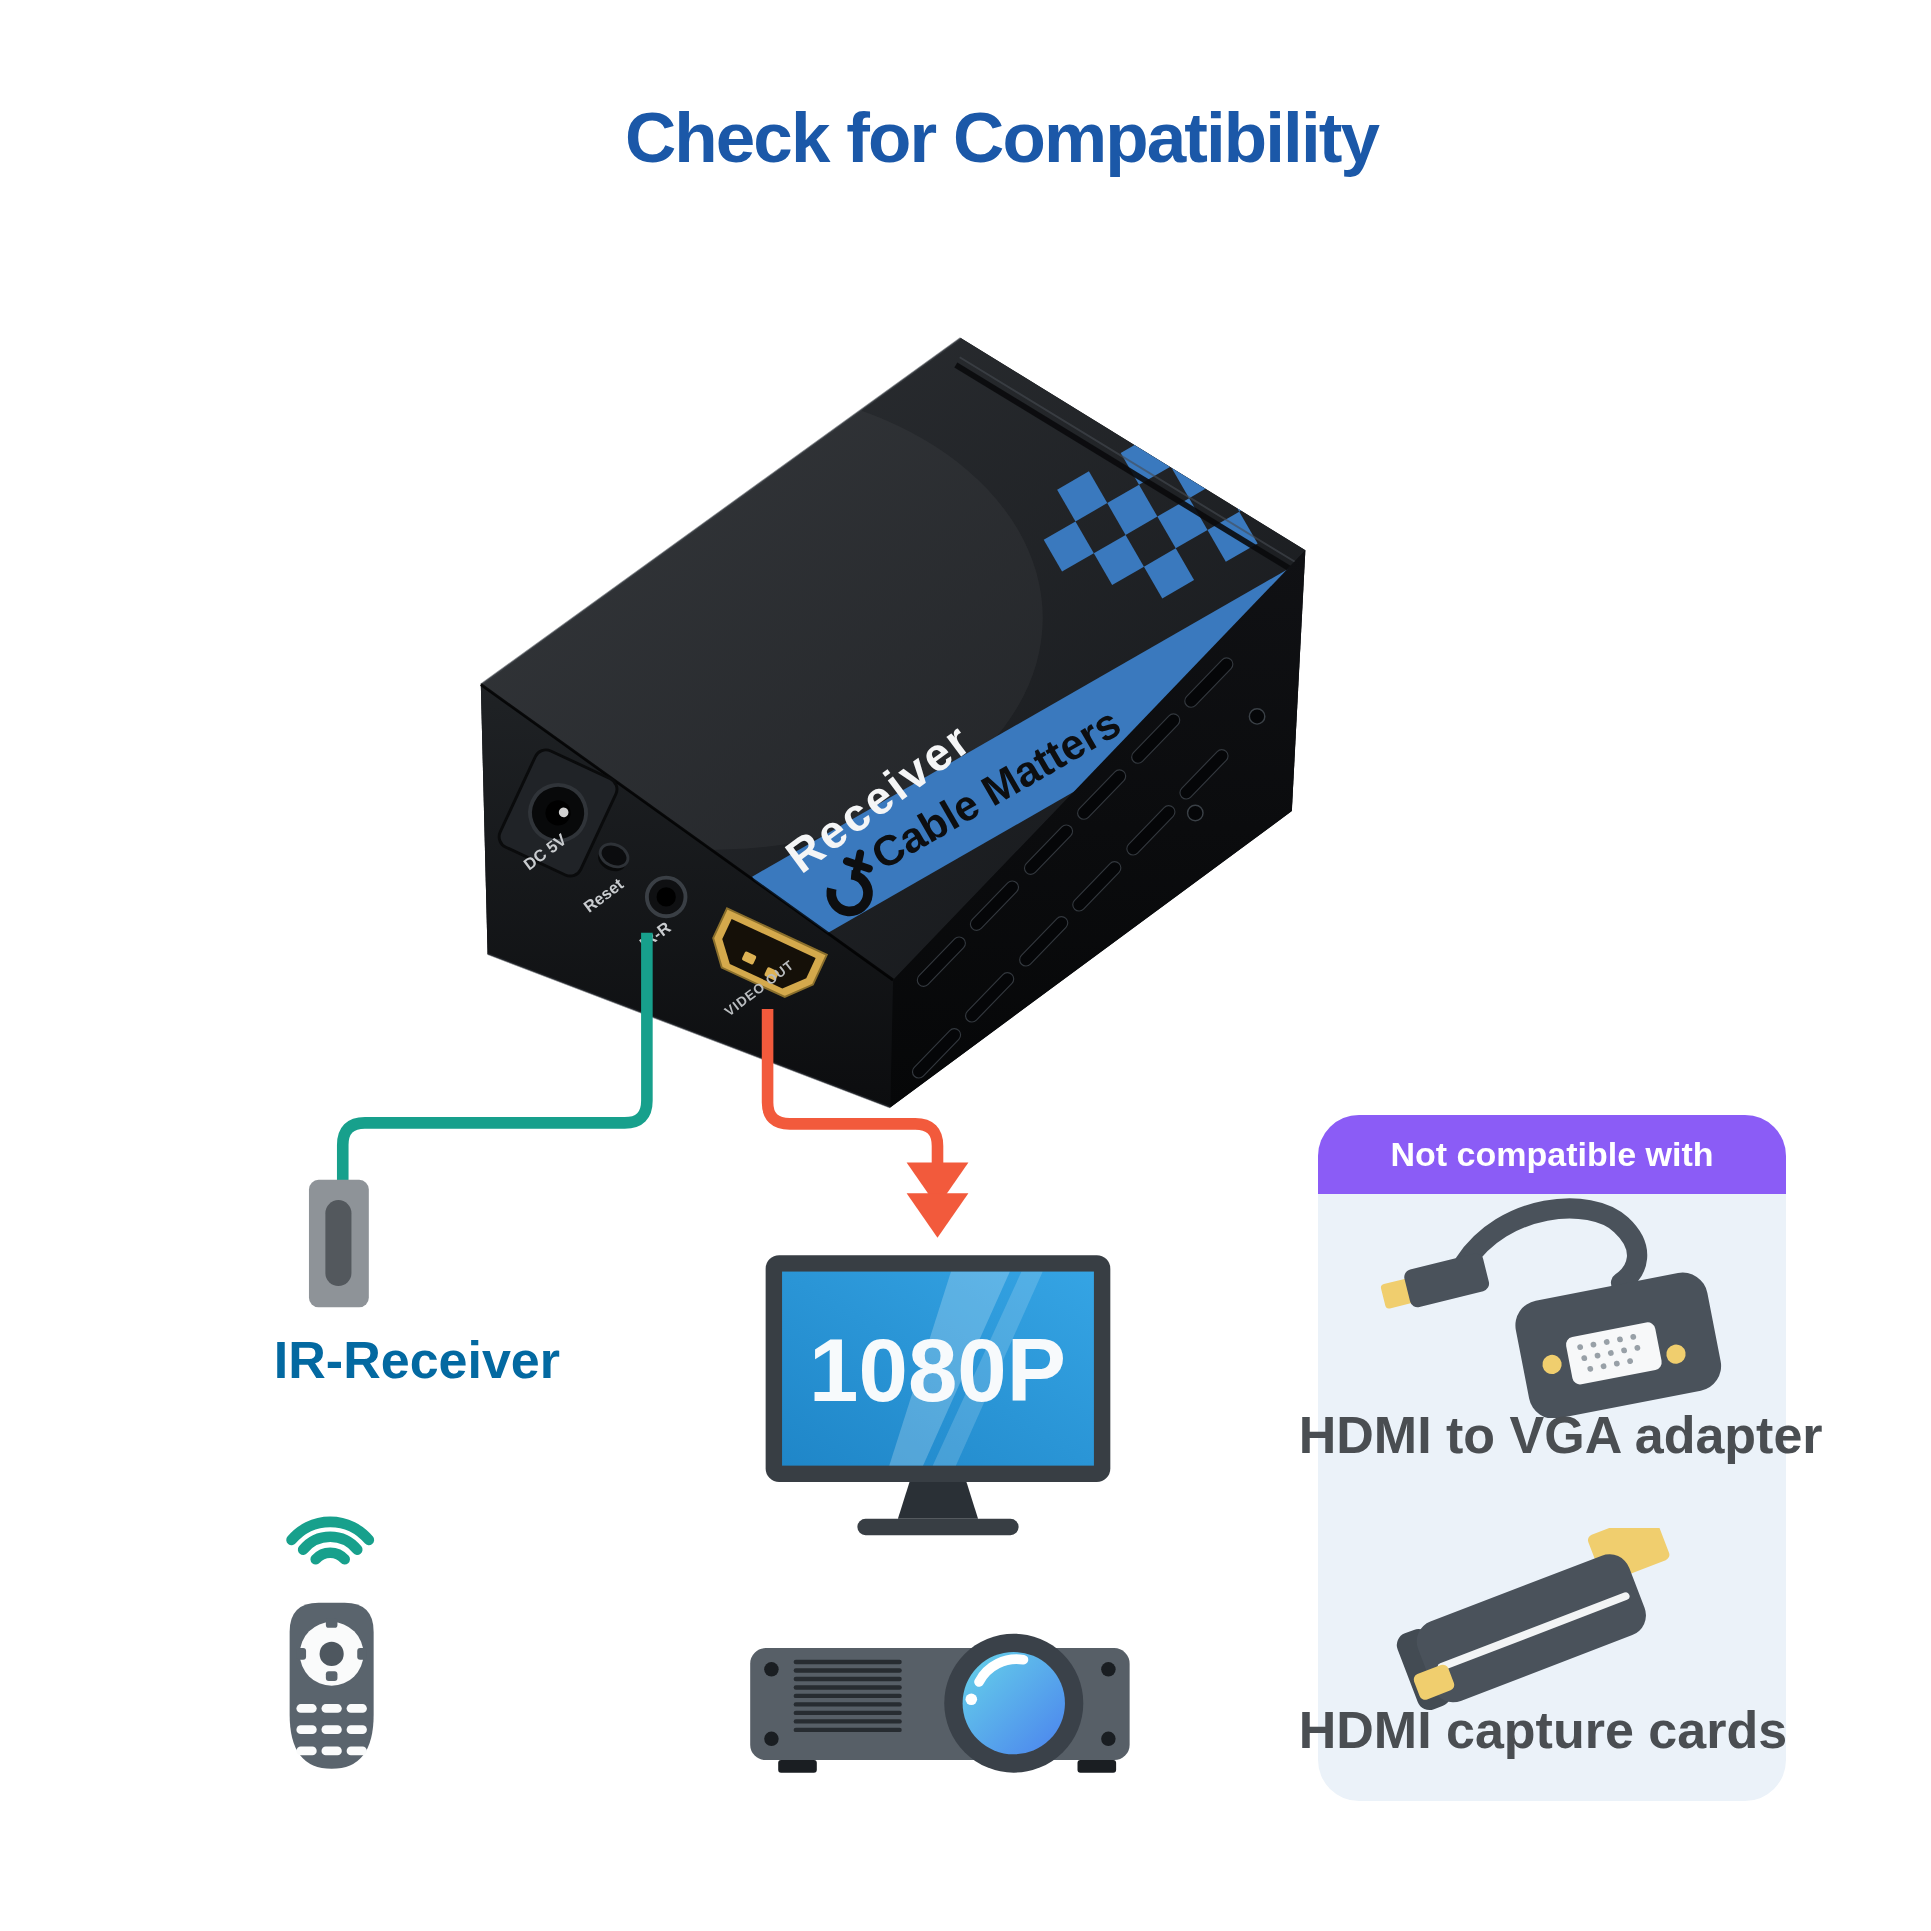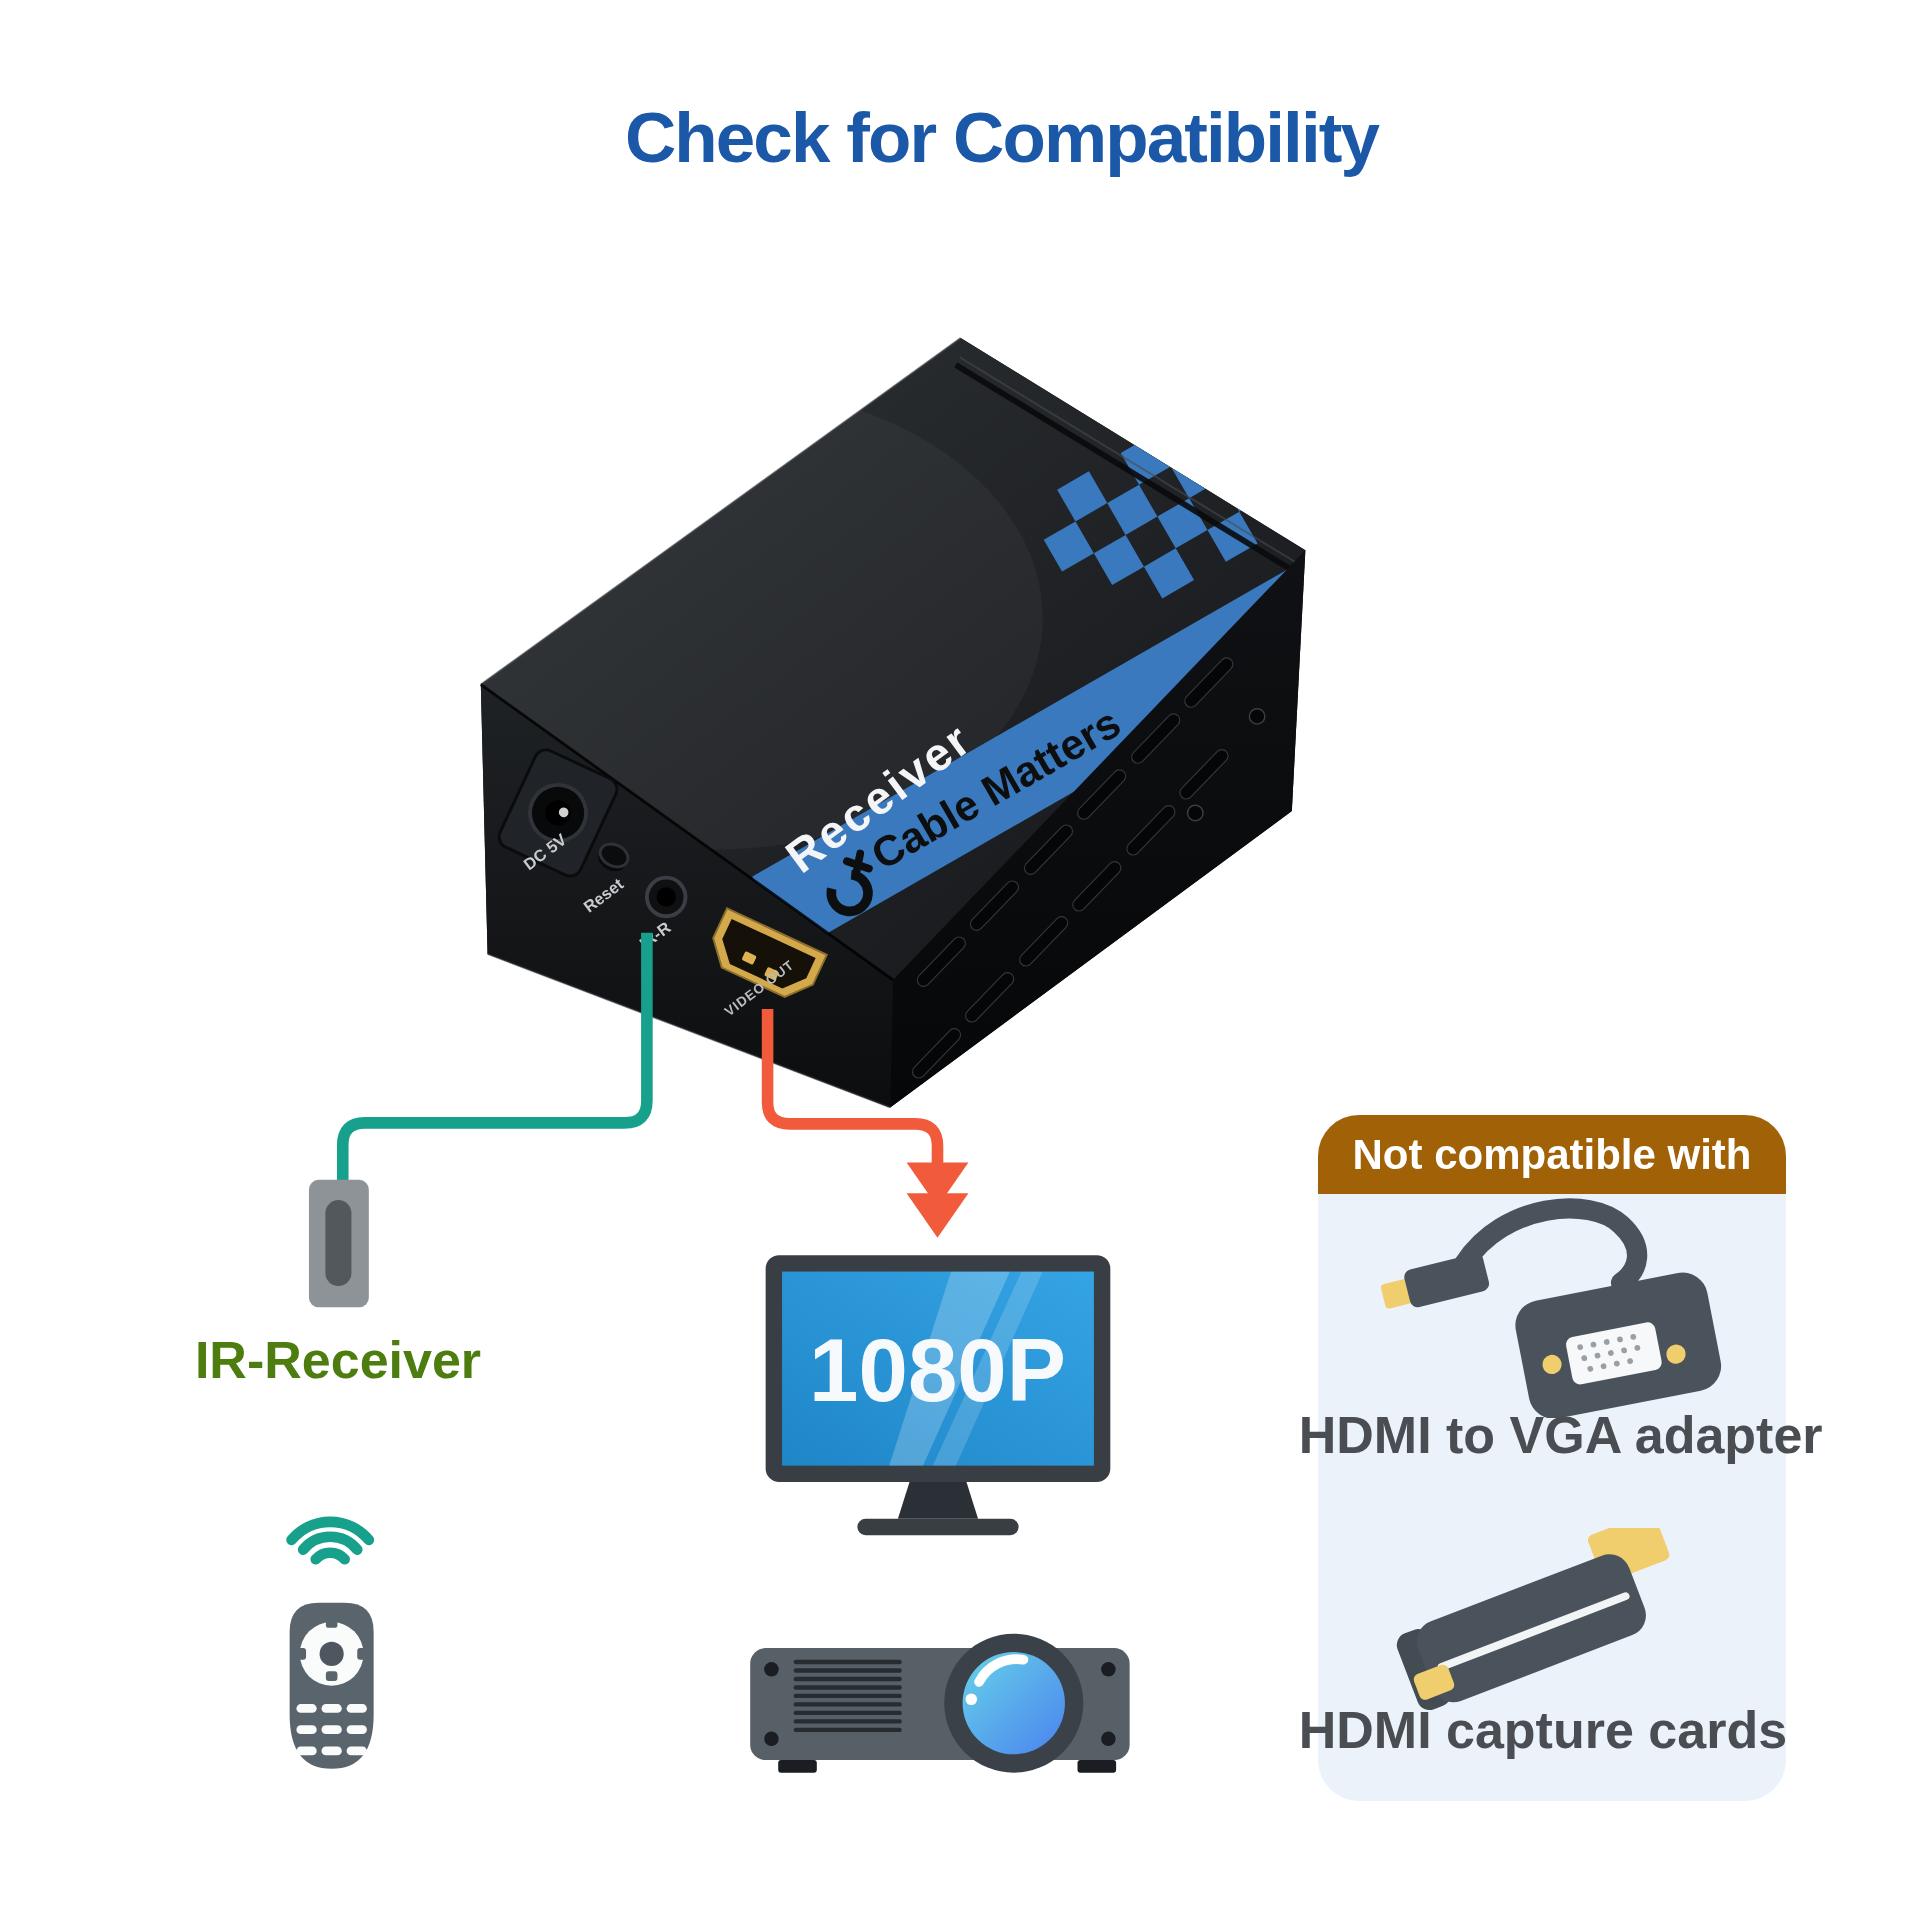--- a/index.html
+++ b/index.html
@@ -1,28 +1,28 @@
 <!DOCTYPE html>
 <html><head>
 <meta charset="utf-8">
 <style>
   html,body{margin:0;padding:0;background:#ffffff;}
   .stage{position:relative;width:1931px;height:1931px;background:#ffffff;overflow:hidden;
          font-family:"Liberation Sans",sans-serif;}
   .page-title{position:absolute;top:102px;left:0;width:1931px;text-align:center;
               font-size:71px;font-weight:700;letter-spacing:-1.9px;color:#1B58A8;line-height:1;margin-left:36px;}
   .scene{position:absolute;left:0;top:0;width:1931px;height:1931px;}
-  .ir-label{position:absolute;left:116px;top:1330px;width:444px;text-align:center;
-            font-size:52px;font-weight:700;color:#4d7c0f;letter-spacing:0;}
+  .ir-label{position:absolute;left:116px;top:1330px;width:444px;text-align:right;
+            font-size:52px;font-weight:700;color:#0369a1;letter-spacing:0;}
   
   .nc-panel{position:absolute;left:1318px;top:1115px;width:468px;height:686px;
             background:#EBF2F9;border-radius:41px;}
-  .nc-header{position:absolute;left:0;top:0;width:468px;height:79px;background:#a16207;
+  .nc-header{position:absolute;left:0;top:0;width:468px;height:79px;background:#8b5cf6;
              border-radius:41px 41px 0 0;display:flex;align-items:center;justify-content:center;
-             color:#ffffff;font-size:42px;font-weight:700;letter-spacing:0;}
+             color:#ffffff;font-size:34px;font-weight:700;letter-spacing:0;}
   .nc-icon-vga{position:absolute;left:50px;top:71px;}
   .nc-icon-cap{position:absolute;left:75px;top:413px;}
   .nc-label{position:absolute;left:-19.3px;width:507px;text-align:left;font-size:52px;
             font-weight:700;color:#4A4E52;white-space:nowrap;}
   .nc-label.l1{top:290px;}
   .nc-label.l2{top:585px;}
 </style>
 </head>
 <body>
 

